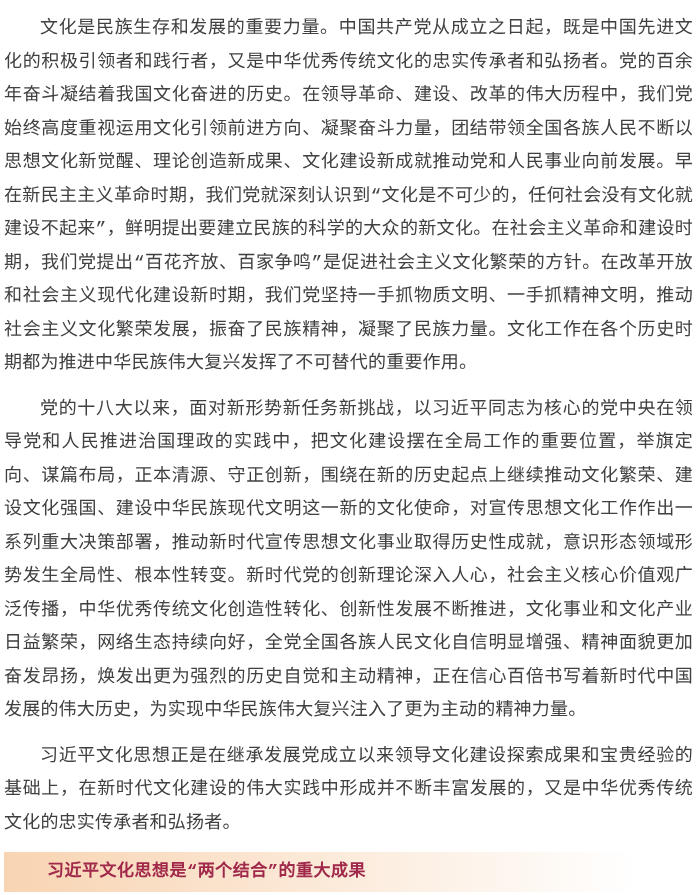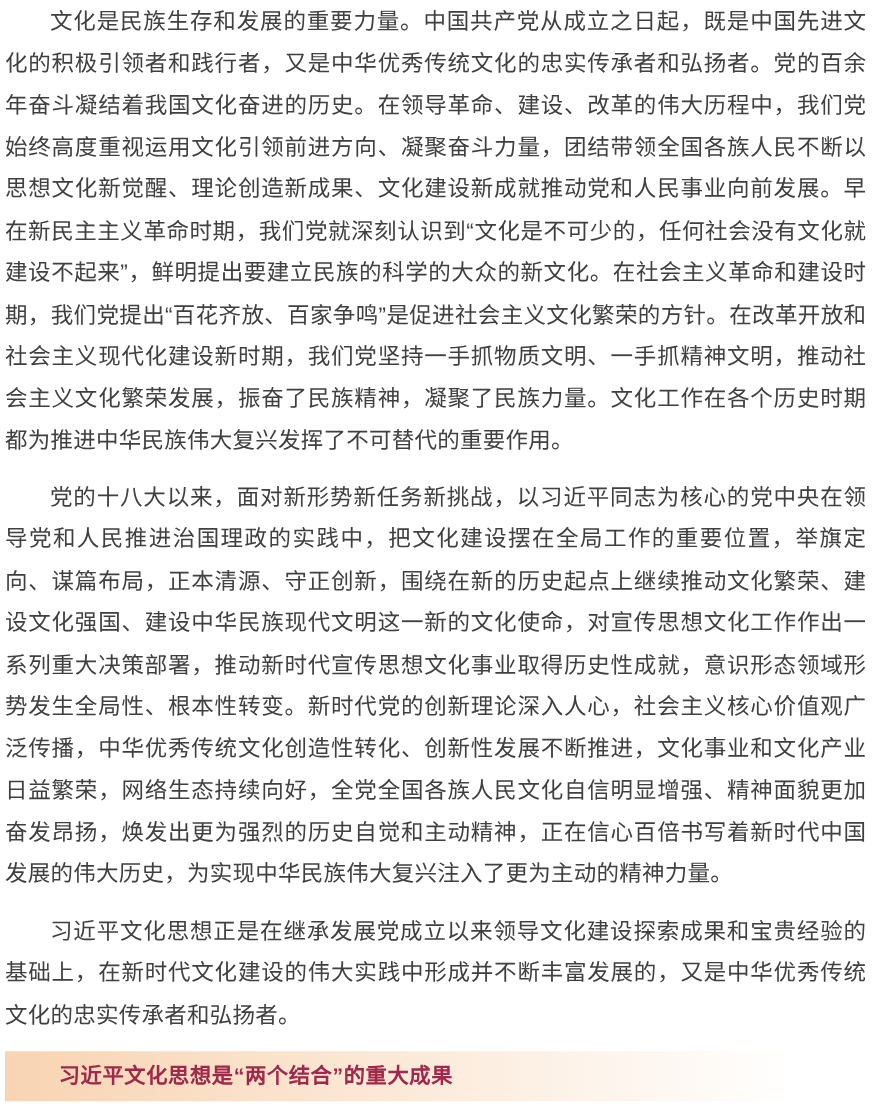--- a/index.html
+++ b/index.html
@@ -12,21 +12,22 @@
   *{box-sizing:border-box;}
   html,body{margin:0;padding:0;}
   body{
     width:699px;
     height:895px;
     background:var(--page-bg);
     overflow:hidden;
     font-family:"Liberation Sans","DejaVu Sans",sans-serif;
   }
   .article{
-    padding:1px 6px 0 4px;
+    padding:12px 6px 0 4px;
+    font-family:Liberation Mono, monospace;
   }
   .article p{
     margin:0 0 12px 0;
     font-size:18px;
     line-height:33.5px;
     color:var(--body-text);
     text-align:justify;
     text-justify:inter-ideograph;
     text-indent:2em;
     letter-spacing:0.2px;

